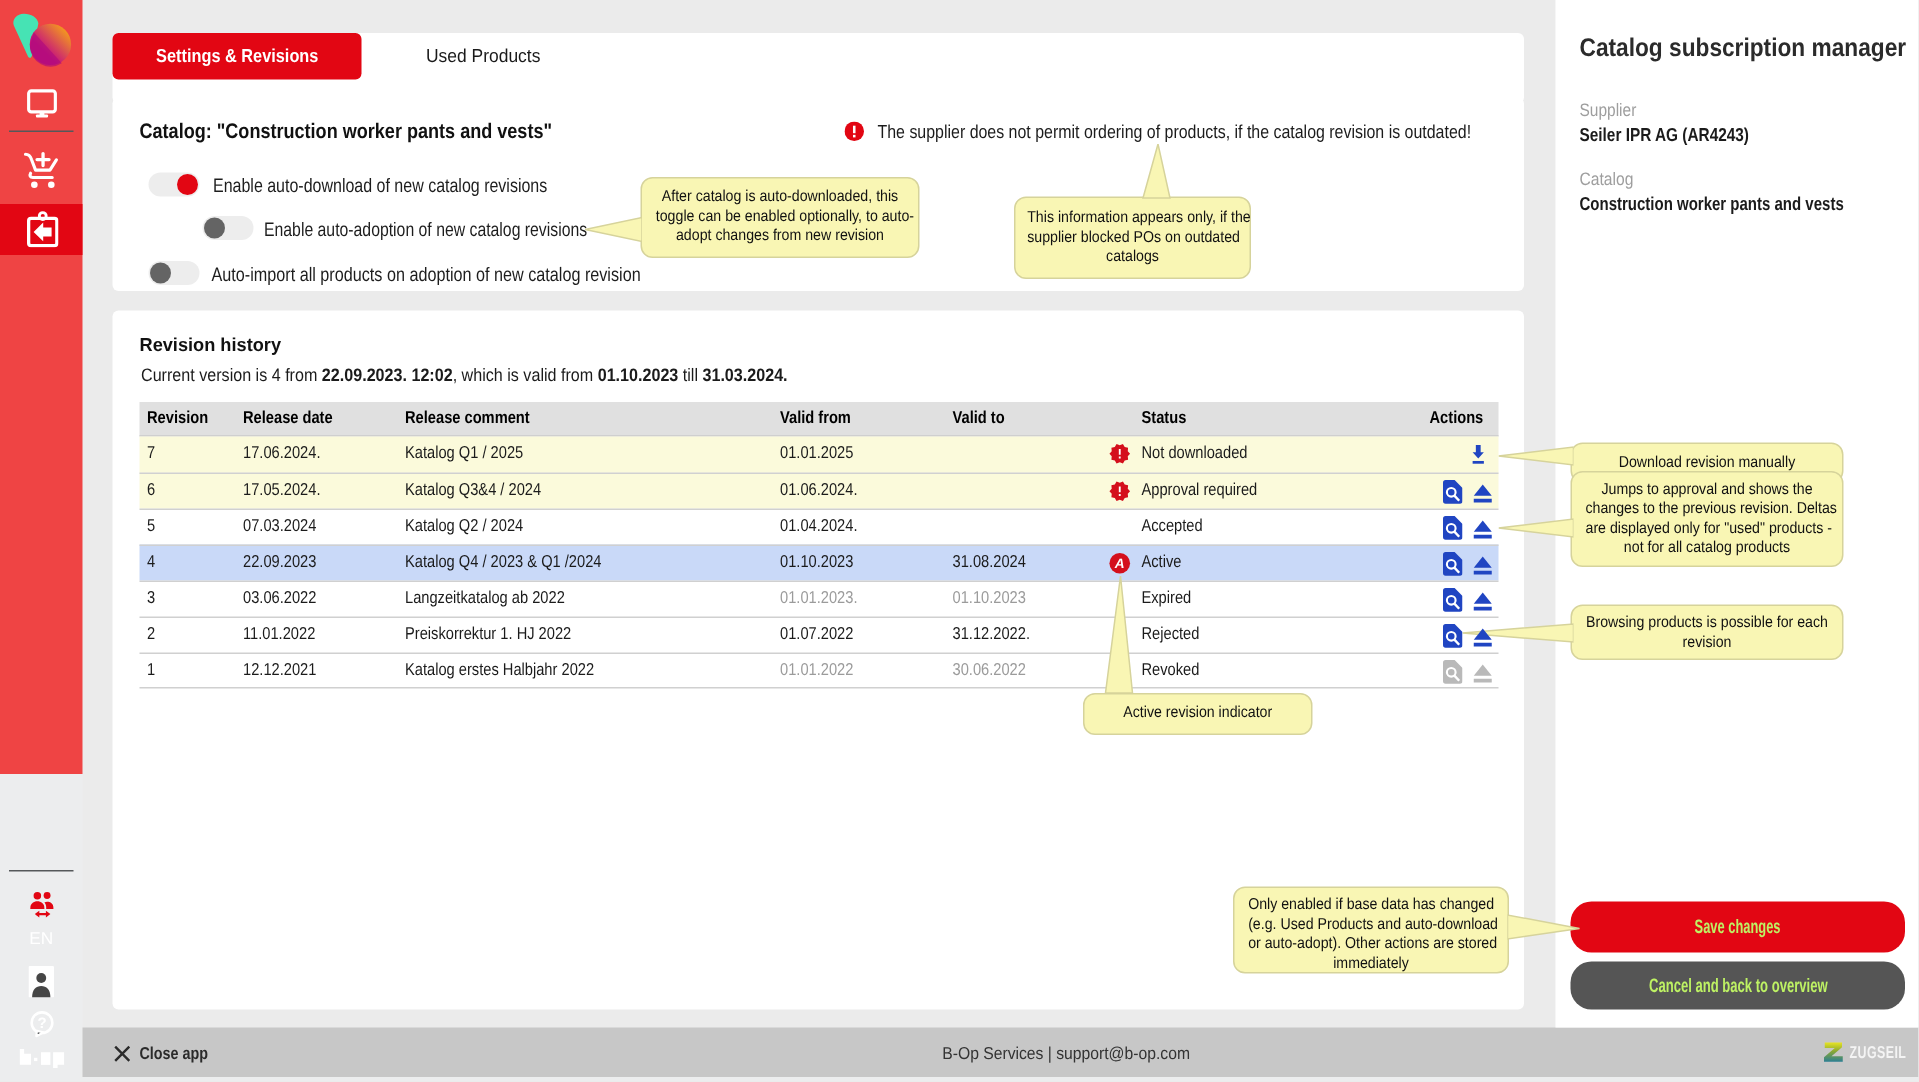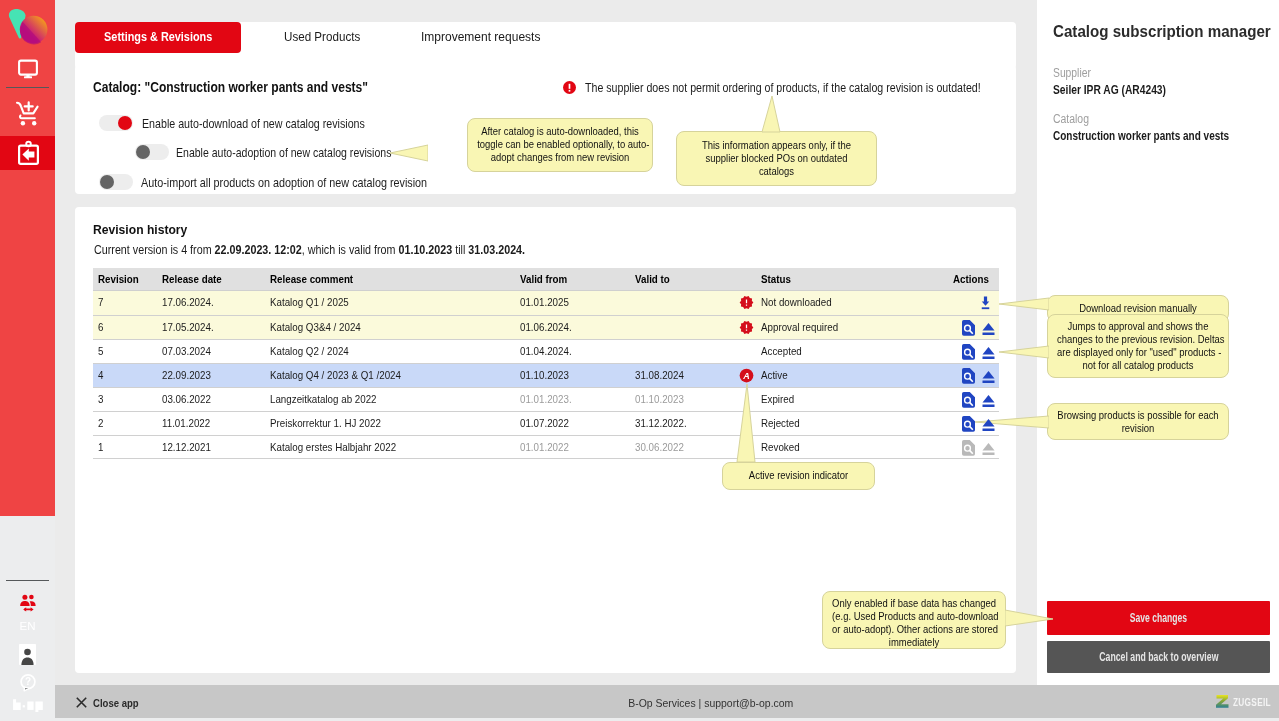--- a/index.html
+++ b/index.html
@@ -28,21 +28,21 @@
 .tr.yellow { background:#fbfadb; }
 .tr.blue { background:#c9d9f8; }
 .td { position:absolute; top:0; line-height:23px; white-space:nowrap; transform-origin:0 50%; transform:scaleX(0.85); }
 .trh .td { line-height:22px; }
 .c1 { left:5px; } .c2 { left:69px; } .c3 { left:177px; } .c4 { left:427px; } .c5 { left:542px; } .c6 { left:668px; }
 .gray { color:#9b9b9b; }
 .badge { position:absolute; left:646px; top:4px; width:15px; height:15px; z-index:10; }
 .aicon { position:absolute; top:4px; z-index:10; }
 .rp-label { position:absolute; left:1053px; font-size:12px; color:#9e9e9e; transform-origin:0 50%; }
 .rp-val { position:absolute; left:1053px; font-size:12.5px; font-weight:bold; color:#1b1b1b; white-space:nowrap; transform-origin:0 50%; }
-.btn { position:absolute; left:1047px; width:223px; height:32px; border-radius:1px; color:#e5e5e5; font-size:12px; font-weight:bold; text-align:center; }
+.btn { position:absolute; left:1047px; width:223px; height:32px; border-radius:14px; color:#bef264; font-size:12px; font-weight:bold; text-align:center; }
 .nw { white-space:nowrap; transform-origin:0 50%; }
 
 #t_tab1 { transform:scaleX(0.87); transform-origin:50% 50%; }
 #t_tab2 { transform:scaleX(0.93); }
 #t_tab3 { transform:scaleX(0.96); }
 #t_title1 { transform:scaleX(0.86); }
 #t_info { transform:scaleX(0.85); }
 #t_tg1 { transform:scaleX(0.82); }
 #t_tg2 { transform:scaleX(0.81); }
 #t_tg3 { transform:scaleX(0.83); }
@@ -59,21 +59,20 @@
 #t_bop { transform:scaleX(0.91); transform-origin:50% 50%; }
 #t_zug { transform:scaleX(0.72); }
 </style></head>
 <body>
 <div class="abs" id="mainbg"></div>
 <div class="abs" id="bottombar"></div>
 <div class="abs" id="rightpanel"></div>
 <div class="abs" id="tabbar">
   <div class="abs" id="tab1"><span id="t_tab1" class="nw" style="display:inline-block;">Settings &amp; Revisions</span></div>
   <div class="abs tab" style="left:209px;"><span id="t_tab2" class="nw" style="display:inline-block;">Used Products</span></div>
-  <div class="abs tab" style="left:346px;"><span id="t_tab3" class="nw" style="display:inline-block;">Improvement requests</span></div>
 </div>
 <div class="abs" id="card1"></div>
 <div class="abs" id="card2"></div>
 <div class="abs nw" id="t_title1" style="left:93px;top:79px;font-size:14px;font-weight:bold;color:#111;">Catalog: "Construction worker pants and vests"</div>
 <svg class="abs" style="left:563px;top:81px;" width="13" height="13" viewBox="0 0 13 13">
     <circle cx="6.5" cy="6.5" r="6.5" fill="#e20613"></circle>
     <rect x="5.65" y="2.8" width="1.7" height="5" fill="#fff"></rect>
     <rect x="5.65" y="8.9" width="1.7" height="1.7" fill="#fff"></rect>
   </svg>
 <div class="abs nw" id="t_info" style="left:585px;top:81px;font-size:12.5px;color:#1b1b1b;">The supplier does not permit ordering of products, if the catalog revision is outdated!</div>
@@ -295,27 +294,27 @@
 <div class="rp-val" id="t_supv" style="top:83px;">Seiler IPR AG (AR4243)</div>
 <div class="rp-label nw" id="t_cat" style="top:112px;">Catalog</div>
 <div class="rp-val" id="t_catv" style="top:129px;">Construction worker pants and vests</div>
 <div class="btn" style="top:601px;height:34px;background:#e20613;"><span id="t_btn1" class="nw" style="display:inline-block;line-height:34px;">Save changes</span></div>
 <div class="btn" style="top:641px;background:#555;"><span id="t_btn2" class="nw" style="display:inline-block;line-height:32px;">Cancel and back to overview</span></div>
 <svg class="abs" style="left:76px;top:697px;" width="11" height="11" viewBox="0 0 11 11">
     <path stroke="#2b2b2b" stroke-width="1.6" d="M0.8 0.8 L10.2 10.2 M10.2 0.8 L0.8 10.2"></path>
   </svg>
 <div class="abs nw" id="t_close" style="left:93px;top:697px;font-size:11.5px;font-weight:bold;color:#2b2b2b;">Close app</div>
 <div class="abs" style="left:0;top:697px;width:1421px;text-align:center;font-size:11.5px;color:#333;"><span id="t_bop" class="nw" style="display:inline-block;">B-Op Services | support@b-op.com</span></div>
-<div class="callout" style="left:427px;top:118px;width:186px;height:54px;padding-top:6px;margin-left:40px;">
+<div class="callout" style="left:427px;top:118px;width:186px;height:54px;padding-top:6px;">
     <div class="cin" id="t_co1">After catalog is auto-downloaded, this<br>toggle can be enabled optionally, to auto-<br>adopt changes from new revision</div>
   </div>
 <svg class="ctail" style="left:390px;top:140px;" width="38" height="24">
     <polygon points="38,5 38,21 0,13" fill="#f9f6b4" stroke="#d6d39b" stroke-width="1"></polygon>
   </svg>
-<div class="callout" style="left:676px;top:131px;width:201px;height:55px;padding-top:7px;">
+<div class="callout" style="left:676px;top:131px;width:158px;height:55px;padding-top:7px;">
     <div class="cin" id="t_co2">This information appears only, if the<br>supplier blocked POs on outdated<br>catalogs</div>
   </div>
 <svg class="ctail" style="left:761px;top:96px;" width="20" height="37">
     <polygon points="1,36 19,36 11,0" fill="#f9f6b4" stroke="#d6d39b" stroke-width="1"></polygon>
   </svg>
 <div class="callout" style="left:1047px;top:295px;width:182px;height:27px;padding-top:6px;">
     <div class="cin" id="t_co3">Download revision manually</div>
   </div>
 <svg class="ctail" style="left:999px;top:296px;" width="50" height="18">
     <polygon points="50,2 50,14 0,8" fill="#f9f6b4" stroke="#d6d39b" stroke-width="1"></polygon>

